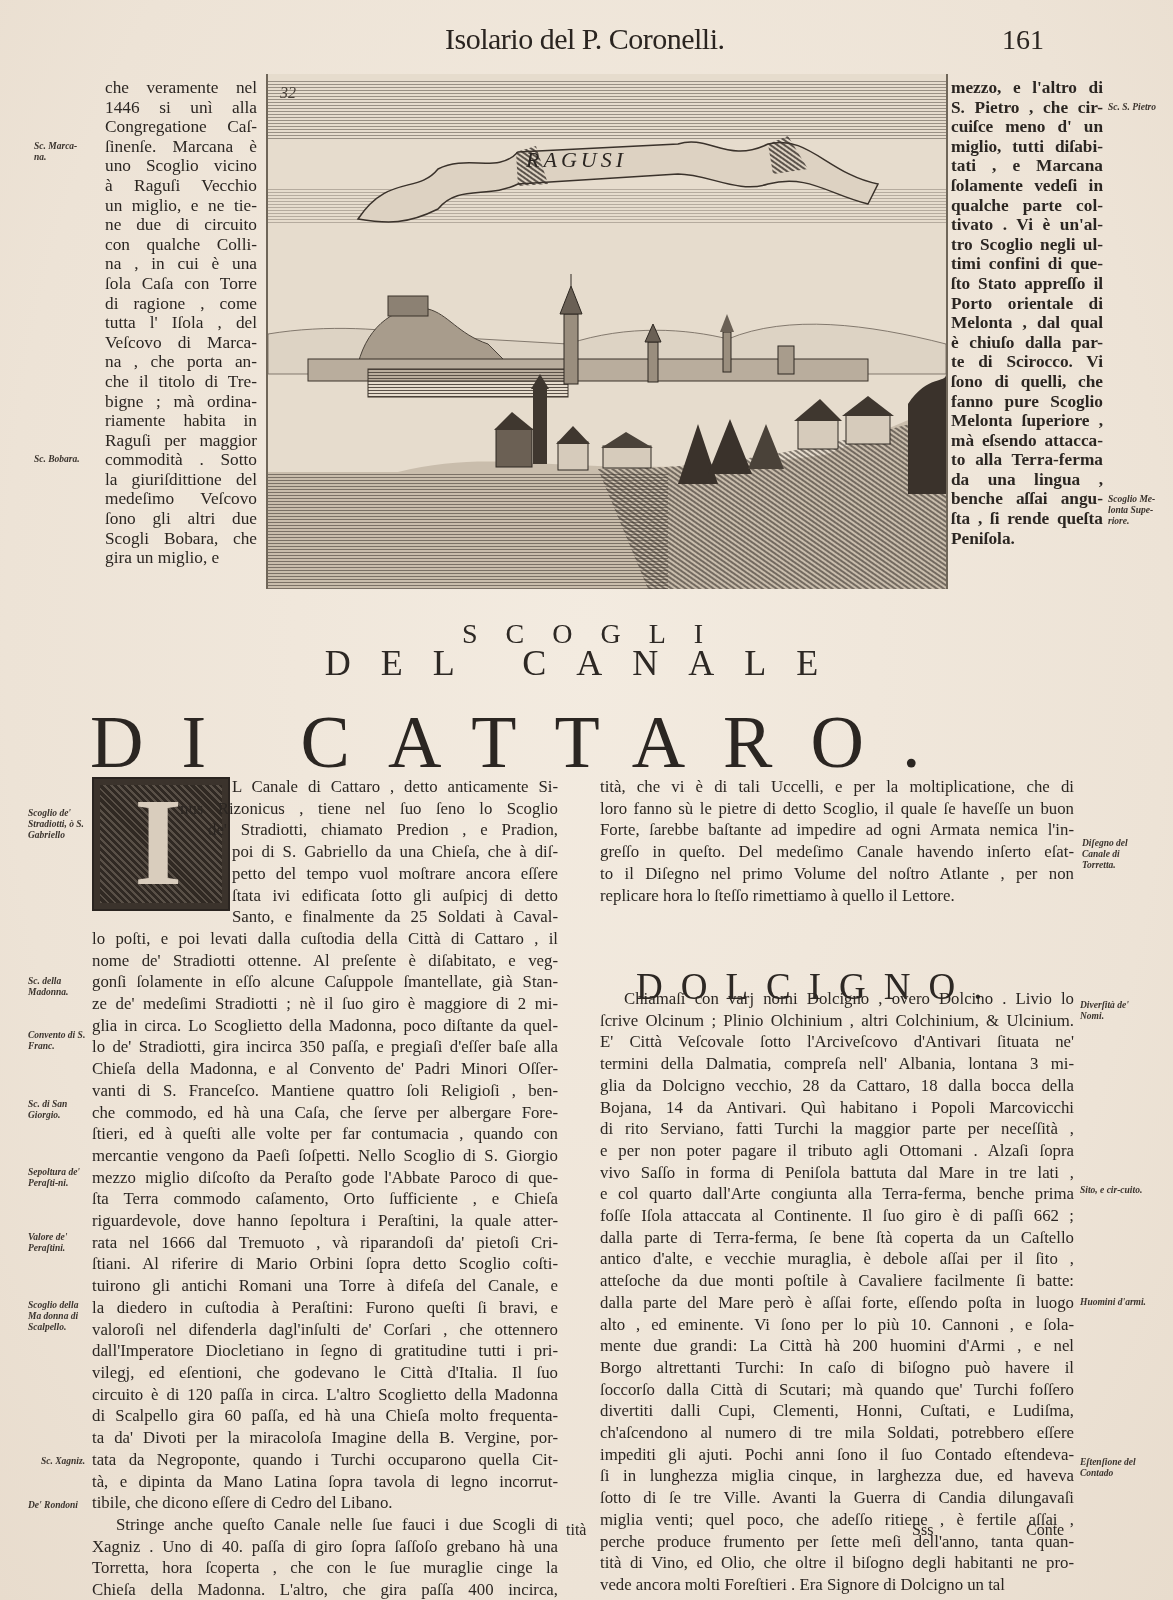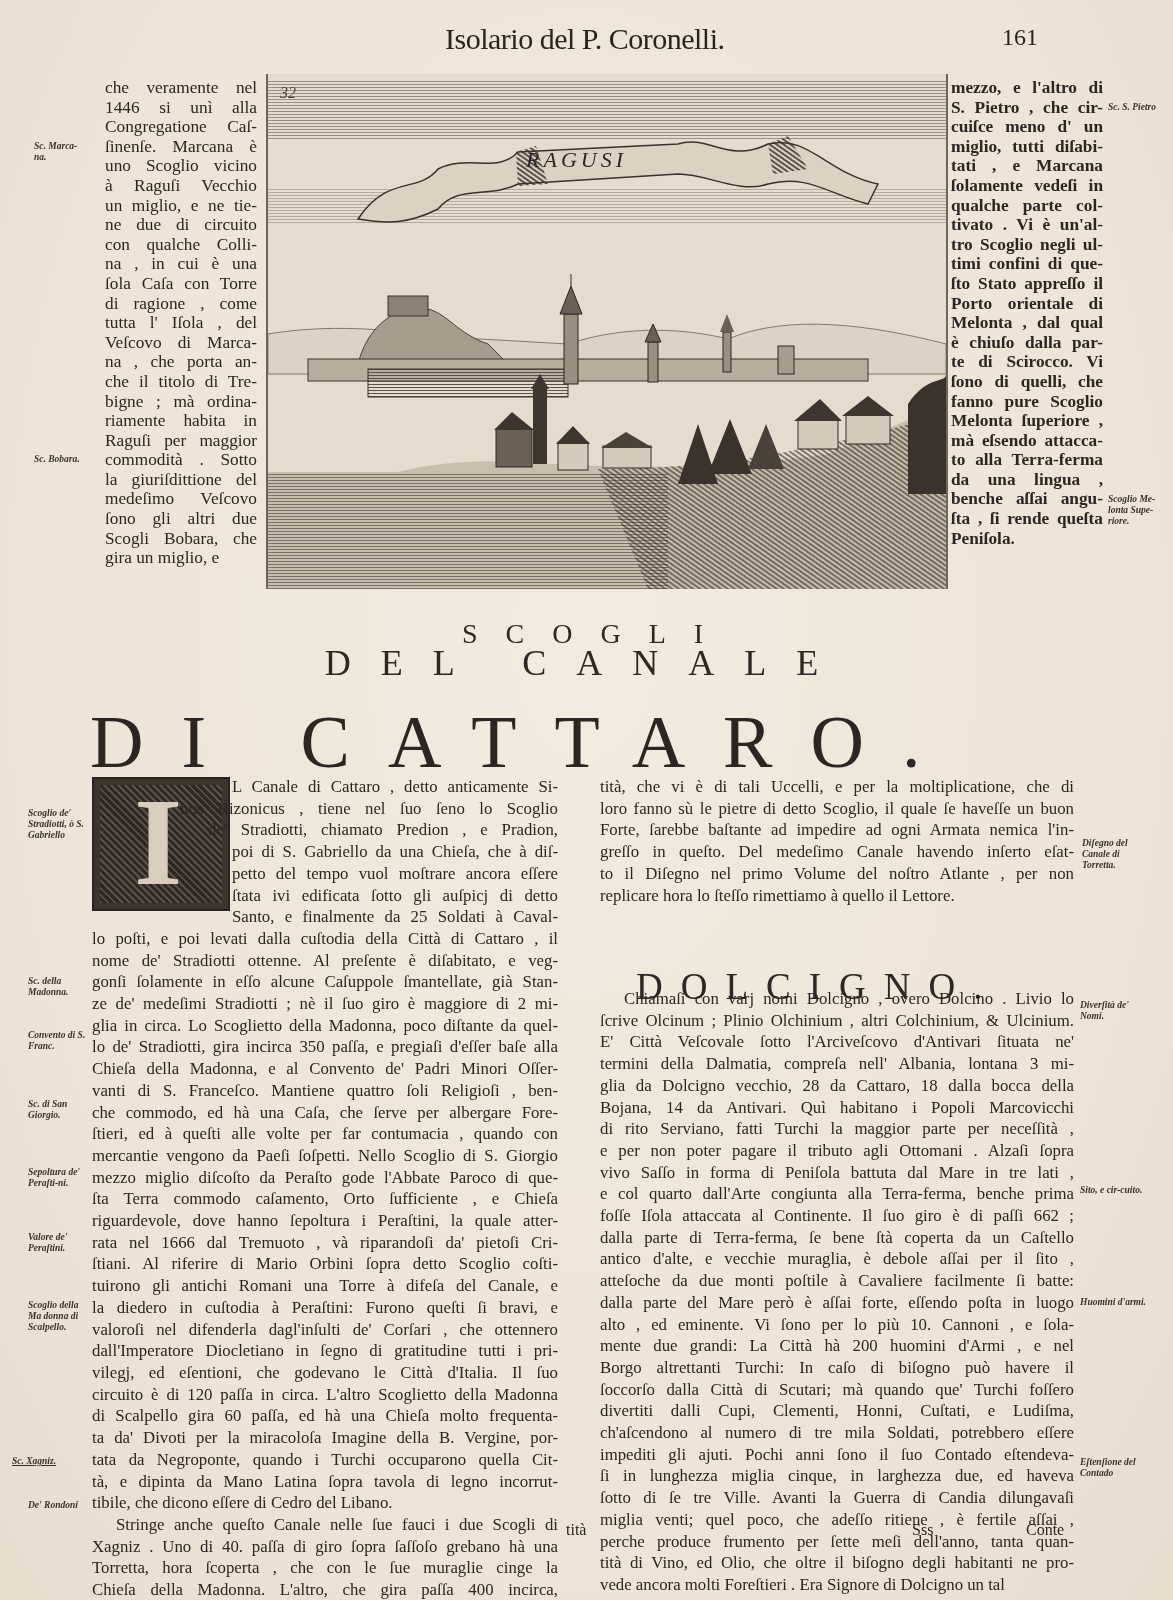--- a/index.html
+++ b/index.html
@@ -5,21 +5,21 @@
   html, body { margin: 0; padding: 0; }
   body {
     width: 1173px; height: 1600px; overflow: hidden;
     background: #efe6da;
     font-family: "Liberation Serif", "DejaVu Serif", serif;
     color: #2b2622;
     position: relative;
   }
   .page { position: absolute; inset: 0; background: radial-gradient(ellipse at 50% 40%, #f3ebe0 0%, #ede3d6 70%, #e8dccd 100%); }
   .running-head { position: absolute; top: 22px; left: 445px; font-size: 30px; letter-spacing: -0.5px; color: #2a2420; }
-  .page-number { position: absolute; top: 24px; left: 1002px; font-size: 24px; color: #2a2420; }
+  .page-number { position: absolute; top: 24px; left: 1002px; font-size: 28px; color: #2a2420; }
 
   .col { position: absolute; font-size: 17.3px; line-height: 19.6px; text-align: justify; }
   .col .line { display: block; white-space: nowrap; text-align-last: justify; text-align: justify; }
   .col .line.last { text-align-last: left; }
   .narrow-left { left: 93px; top: 78px; width: 152px; margin-left: 12px; }
   .narrow-right { left: 951px; top: 78px; width: 152px; font-weight: bold; }
 
   .margin-note { position: absolute; font-style: italic; font-size: 9.5px; line-height: 11px; color: #3a332d; font-weight: bold; }
 
   .plate {
@@ -278,21 +278,21 @@
       <div class="margin-note" style="left: 34px; top: 454.4px; width: 52px;">Sc. Bobara.</div>
       <div class="margin-note" style="left: 1108px; top: 101.6px; width: 60px;">Sc. S. Pietro</div>
       <div class="margin-note" style="left: 1108px; top: 493.6px; width: 60px;">Scoglio Me-lonta Supe-riore.</div>
       <div class="margin-note" style="left: 28px; top: 808px; width: 60px;">Scoglio de' Stradiotti, ò S. Gabriello</div>
       <div class="margin-note" style="left: 28px; top: 976px; width: 60px;">Sc. della Madonna.</div>
       <div class="margin-note" style="left: 28px; top: 1030px; width: 60px;">Convento di S. Franc.</div>
       <div class="margin-note" style="left: 28px; top: 1099px; width: 60px;">Sc. di San Giorgio.</div>
       <div class="margin-note" style="left: 28px; top: 1167px; width: 60px;">Sepoltura de' Peraſti-ni.</div>
       <div class="margin-note" style="left: 28px; top: 1232px; width: 60px;">Valore de' Peraſtini.</div>
       <div class="margin-note" style="left: 28px; top: 1300px; width: 60px;">Scoglio della Ma donna di Scalpello.</div>
-      <div class="margin-note" style="left: 12px; top: 1456px; width: 60px; text-decoration: underline;">Sc. Xagniz.</div>
+      <div class="margin-note" style="left: 41px; top: 1456px; width: 60px;">Sc. Xagniz.</div>
       <div class="margin-note" style="left: 28px; top: 1500px; width: 60px;">De' Rondoni</div>
       <div class="margin-note" style="left: 1082px; top: 838px; width: 70px;">Diſegno del Canale di Torretta.</div>
       <div class="margin-note" style="left: 1080px; top: 1000px; width: 70px;">Diverſità de' Nomi.</div>
       <div class="margin-note" style="left: 1080px; top: 1185px; width: 70px;">Sito, e cir-cuito.</div>
       <div class="margin-note" style="left: 1080px; top: 1297px; width: 70px;">Huomini d'armi.</div>
       <div class="margin-note" style="left: 1080px; top: 1457px; width: 70px;">Eſtenſione del Contado</div>
     </div>
 </div>
 
 </body></html>

